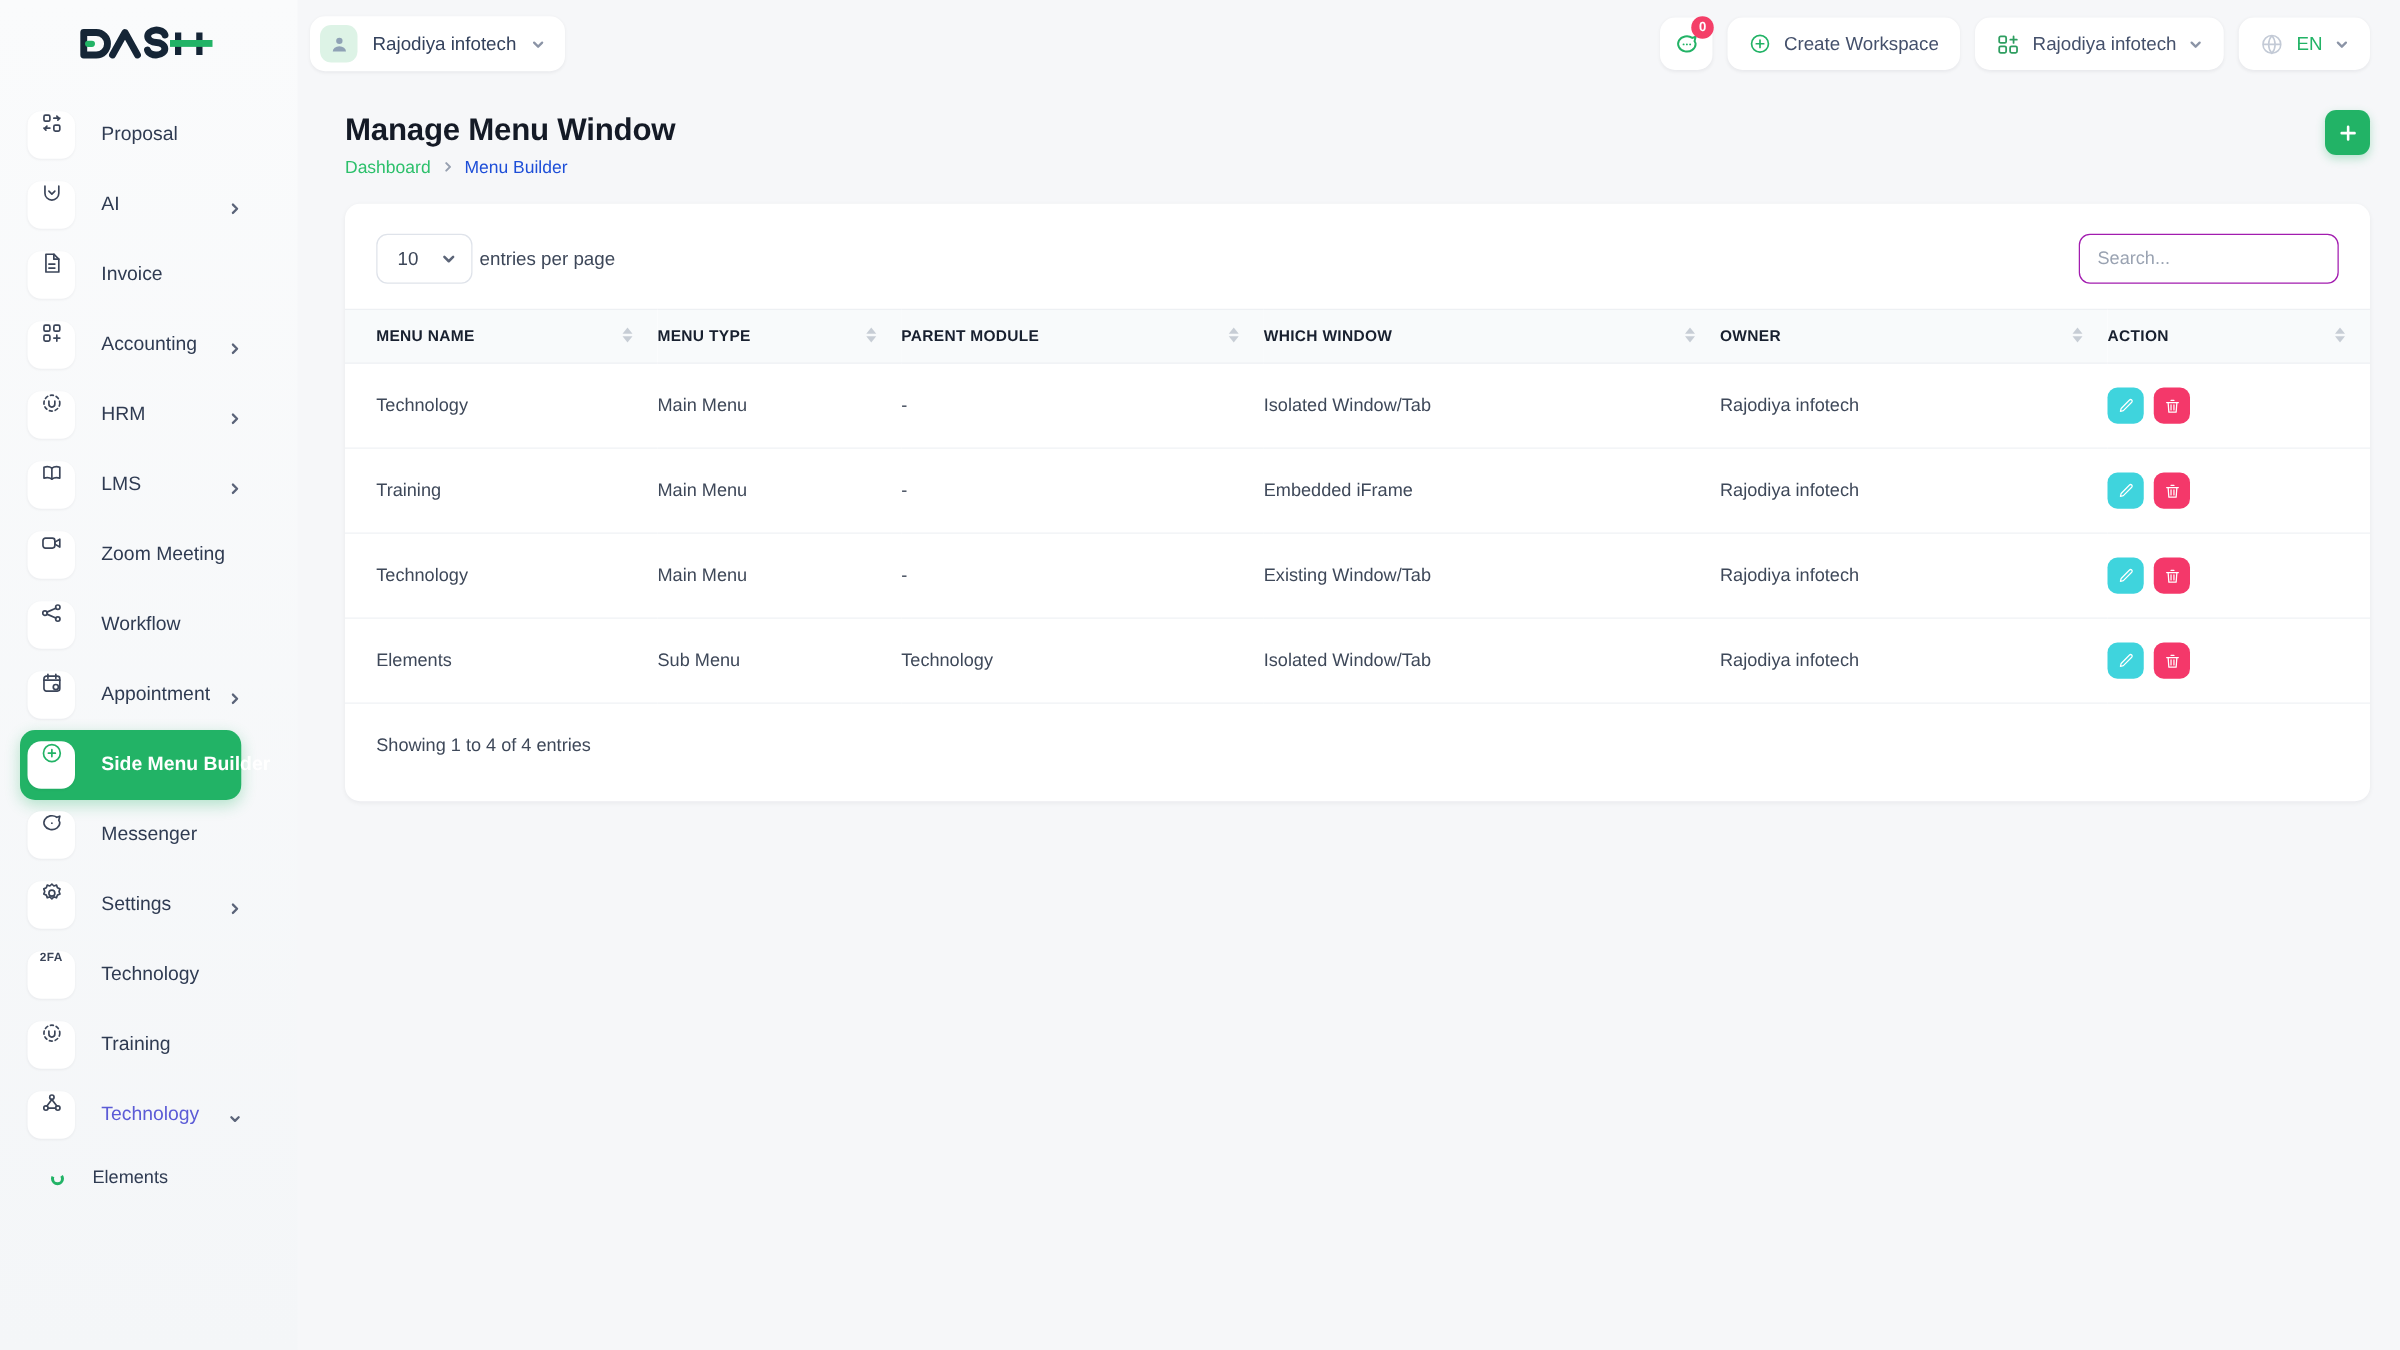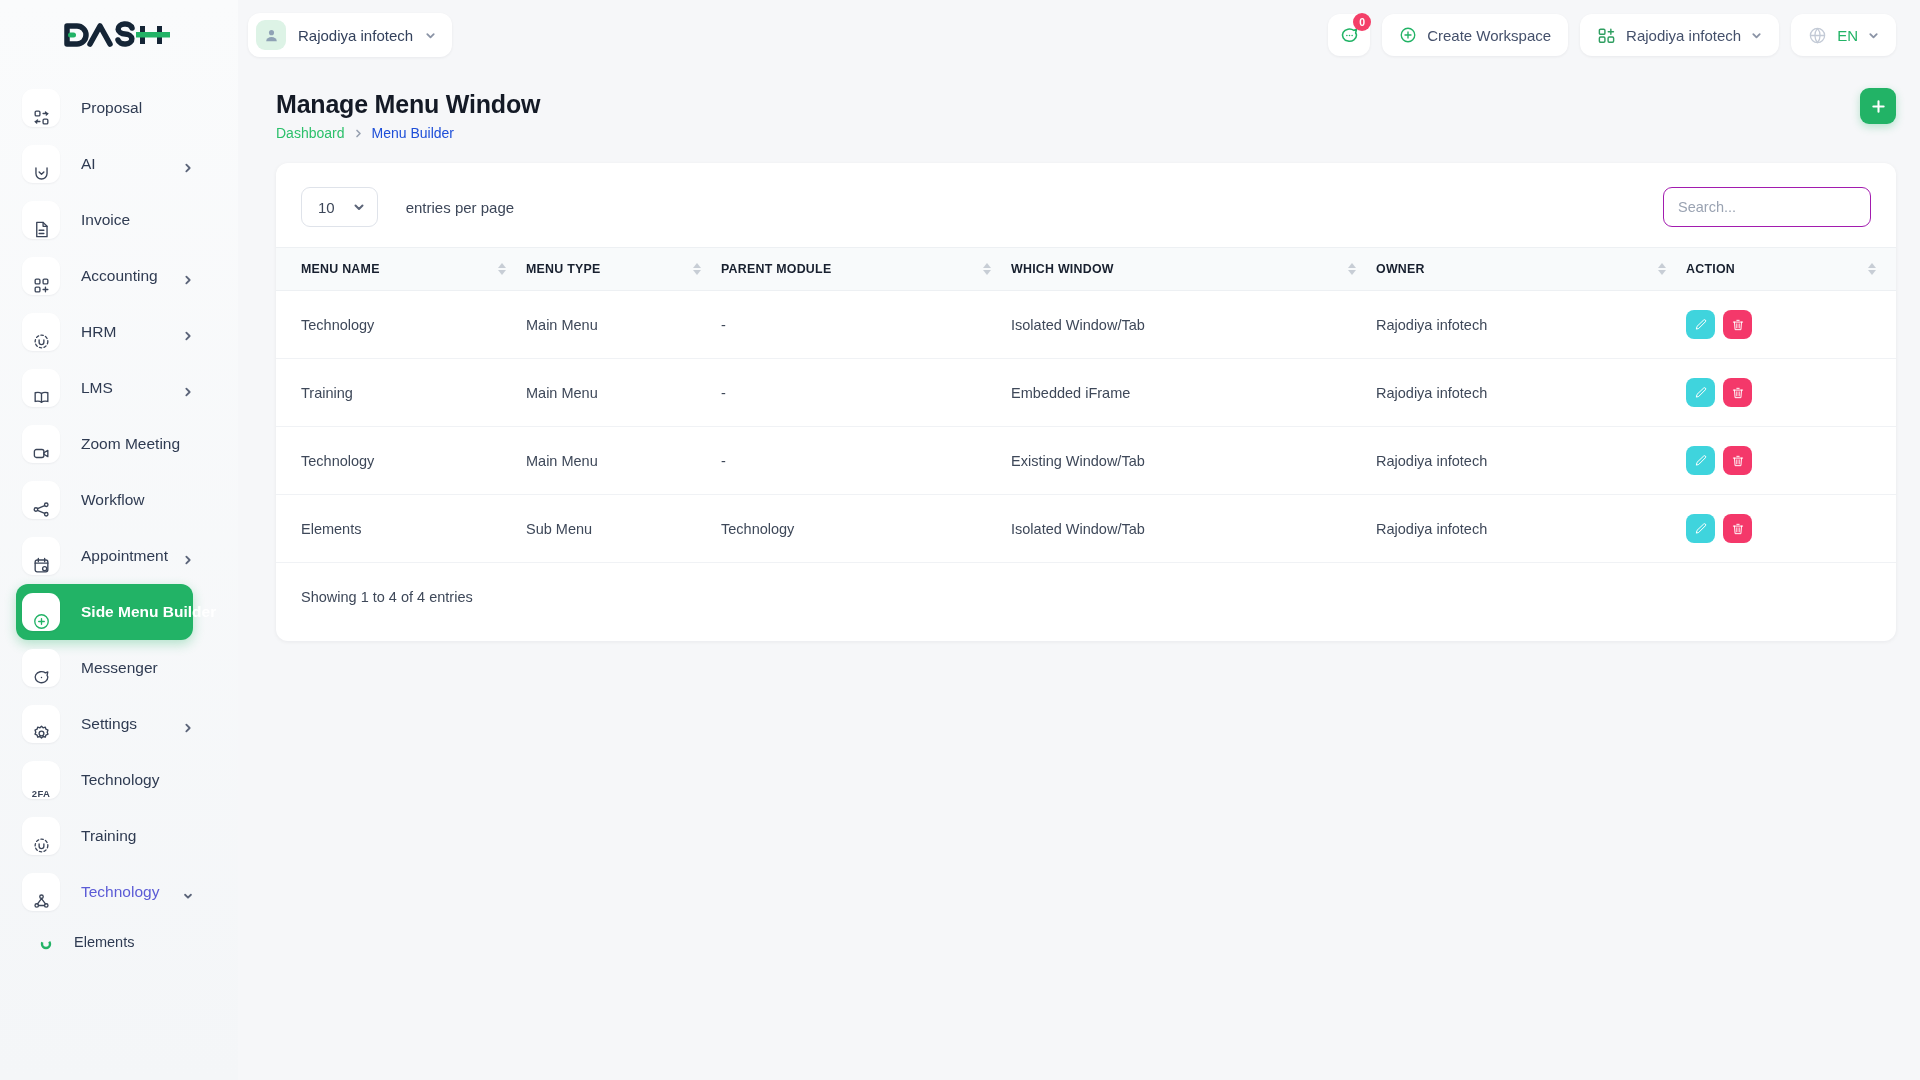--- a/index.html
+++ b/index.html
@@ -24,21 +24,21 @@
   .nav { padding: 10px 0 0 0; }
   .nav-item {
     display: flex; align-items: center;
     height: 56px; margin: 0 54px 0 16px;
     padding-left: 6px; border-radius: 12px;
     cursor: pointer; position: relative;
   }
   .nav-item .ic {
     width: 38px; height: 38px; flex: 0 0 38px;
     background: #ffffff; border-radius: 11px;
-    display: flex; align-items: flex-end; justify-content: center;
+    display: flex; align-items: flex-start; justify-content: center;
     box-shadow: 0 1px 2px rgba(16,24,40,.05);
   }
   .nav-item .ic svg { width: 19px; height: 19px; stroke: #3b4559; fill: none;
     stroke-width: 1.7; stroke-linecap: round; stroke-linejoin: round; }
   .nav-item .lbl {
     margin-left: 21px; font-size: 15.5px; color: #2f3b52; white-space: nowrap;
   }
   .nav-item .chev {
     position: absolute; left: 167px; width: 10px; height: 10px;
   }
@@ -131,21 +131,21 @@
   
   .card {
     margin: 22px 24px 0 38px; background: #fff; border-radius: 12px;
     box-shadow: 0 1px 4px rgba(16,24,40,.06); overflow: hidden;
     padding-bottom: 36px;
   }
   .card-top {
     display: flex; align-items: center; padding: 24px 25px 20px 25px;
   }
   .entries {
-    display: flex; align-items: center; gap: 28px;
+    display: flex; align-items: center; gap: 6px;
   }
   .select-box {
     display: flex; align-items: center; gap: 18px;
     border: 1px solid #dfe3ea; border-radius: 9px;
     height: 40px; padding: 0 12px 0 16px; cursor: pointer; background:#fff;
   }
   .select-box .v { font-size: 15px; color: #3d4759; }
   .select-box .cv svg { width: 12px; height: 12px; stroke:#5c6578; fill:none; stroke-width:2;
     stroke-linecap:round; stroke-linejoin:round; display:block; }
   .entries .lab { font-size: 15px; color: #3d4759; }
@@ -157,21 +157,21 @@
   }
   .search-input::placeholder { color: #9aa3b2; }
 
   table { width: 100%; border-collapse: collapse; }
   thead tr { background: #f8fafb; }
   thead th {
     text-align: left; font-size: 12.4px; font-weight: bold; color: #18202f;
     letter-spacing: .25px; padding: 14px 0 14px 0; position: relative;
     border-top: 1px solid #edf0f3; border-bottom: 1px solid #edf0f3;
   }
-  thead th .th-in { display: flex; align-items: center; justify-content: space-between; padding-right: 20px; gap: 12px; }
+  thead th .th-in { display: flex; align-items: flex-start; justify-content: space-between; padding-right: 20px; gap: 12px; }
   .sortarrows { display: flex; flex-direction: column; gap: 2px; opacity: .45; }
   .sortarrows i { display: block; width: 0; height: 0; border-left: 4px solid transparent;
     border-right: 4px solid transparent; }
   .sortarrows i.up { border-bottom: 5px solid #8e98a8; }
   .sortarrows i.dn { border-top: 5px solid #8e98a8; }
   tbody td {
     font-size: 14.5px; color: #3e4859; padding: 19px 0;
     border-bottom: 1px solid #f0f2f5;
   }
   tbody tr:last-child td { border-bottom: 1px solid #f0f2f5; }

